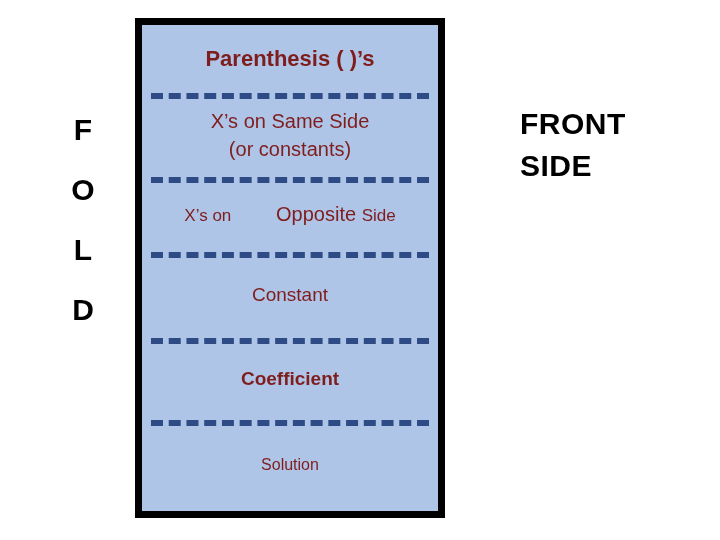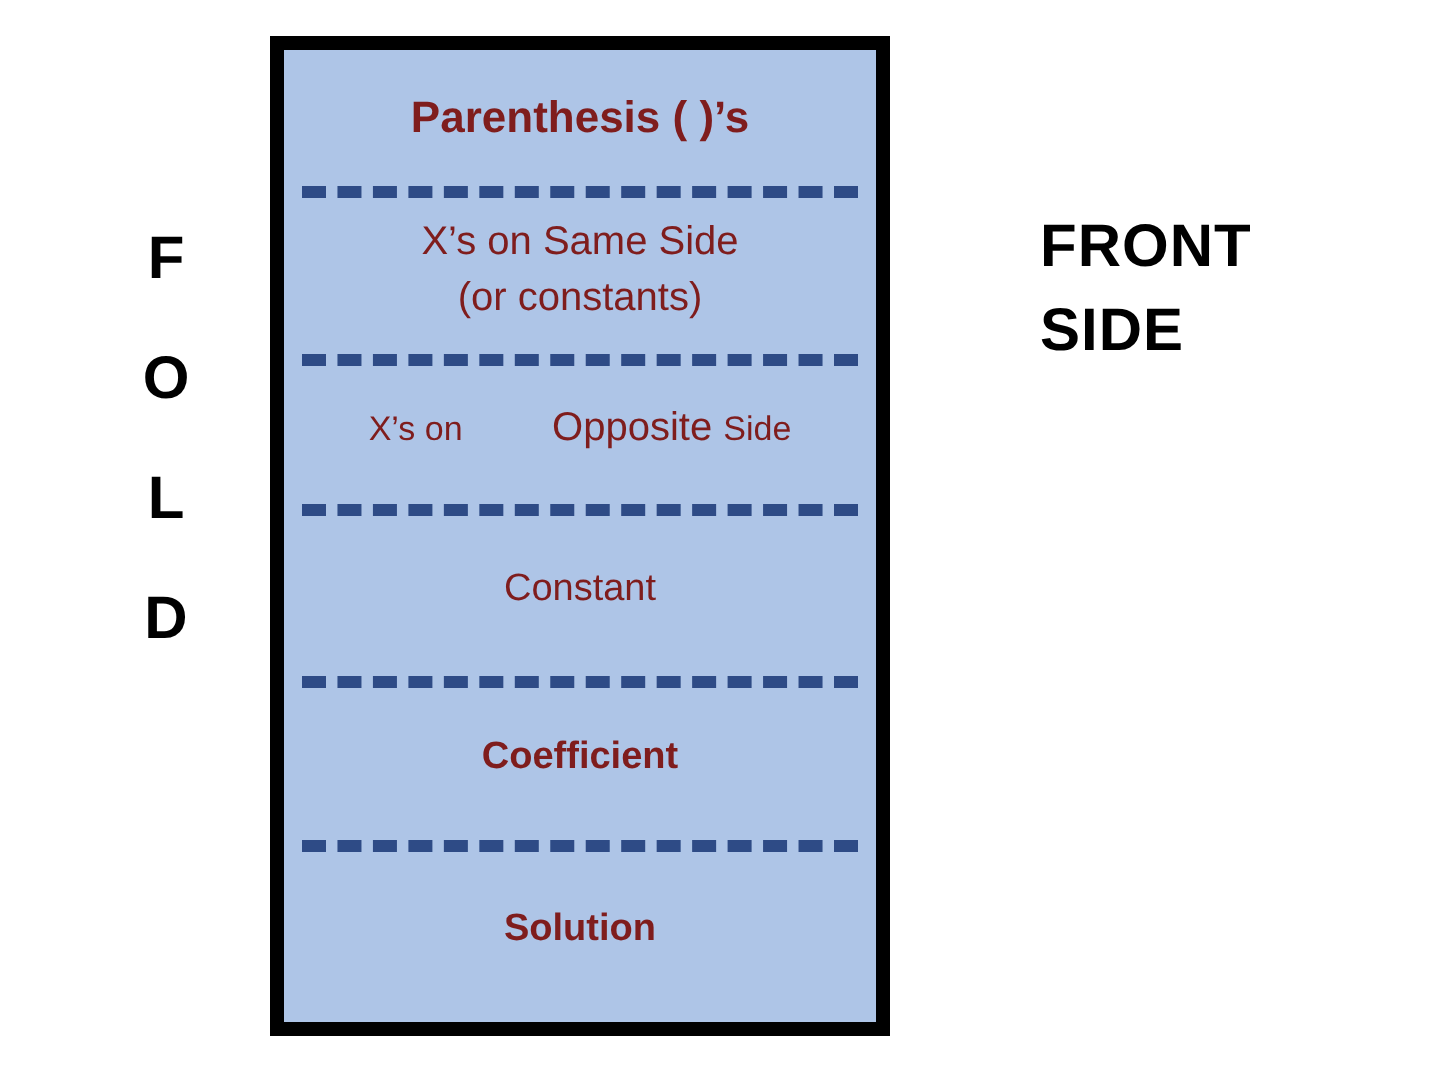--- a/index.html
+++ b/index.html
@@ -96,22 +96,22 @@
     font-size: 19px;
     font-weight: normal;
   }
   .row-coef {
     height: 82px;
     font-size: 19px;
     font-weight: bold;
   }
   .row-sol {
     height: 90px;
-    font-size: 19px;
-    font-weight: bold;
+    font-size: 16px;
+    font-weight: normal;
   }
 
   
   .side-label {
     position: absolute;
     left: 520px;
     top: 103px;
     font-size: 30px;
     font-weight: bold;
     line-height: 42px;

